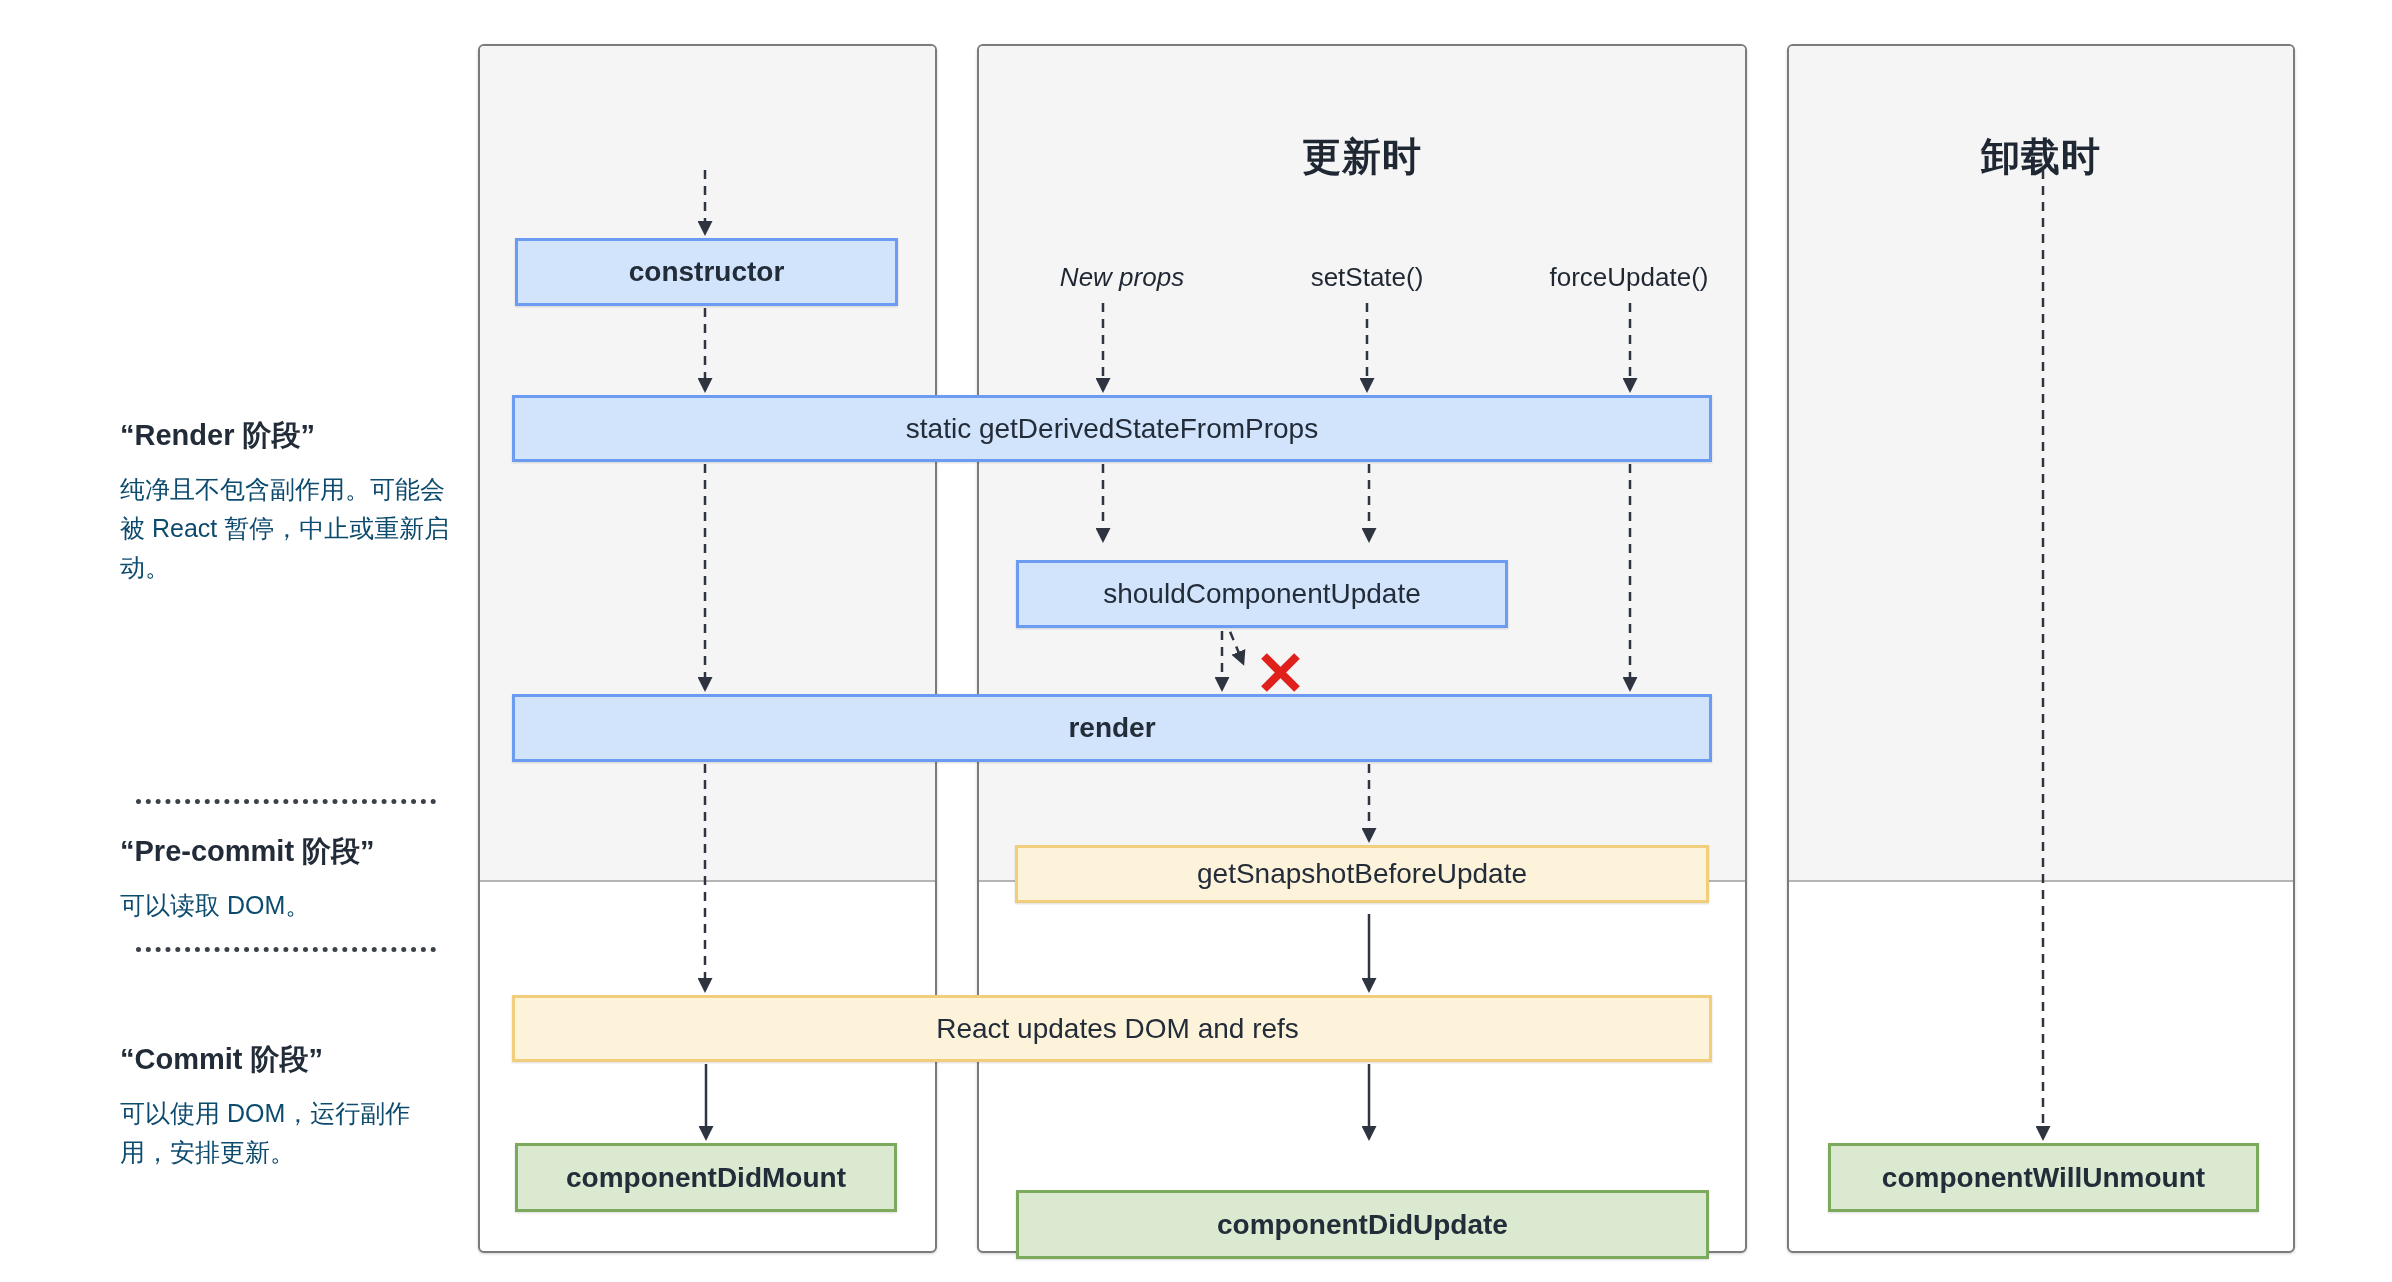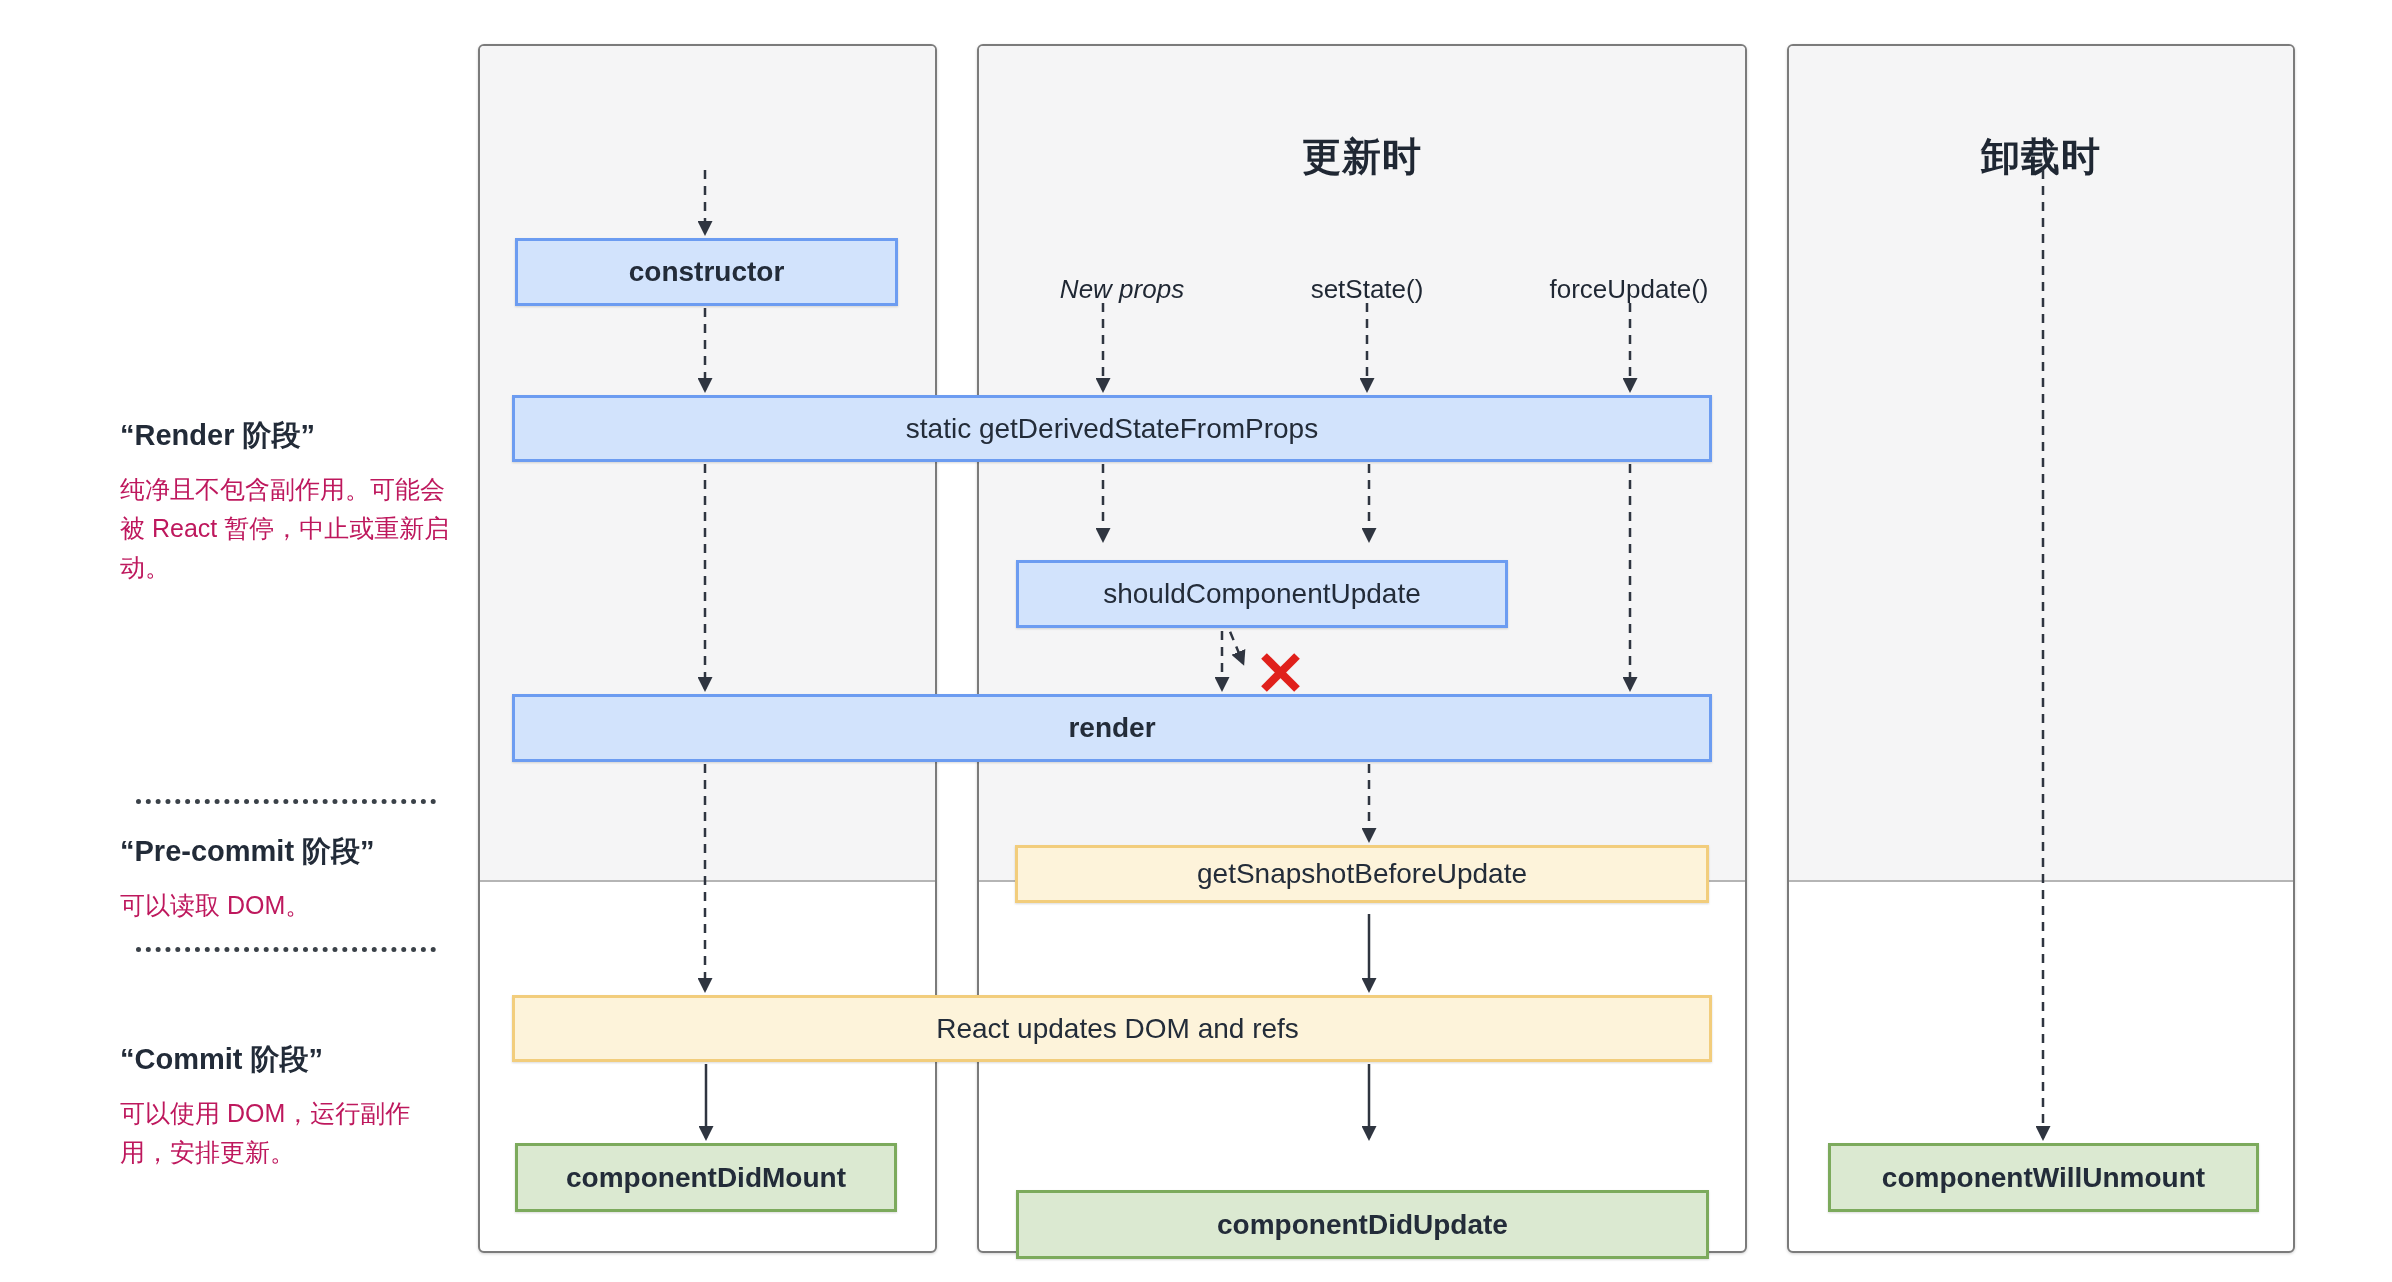--- a/index.html
+++ b/index.html
@@ -23,31 +23,31 @@
          border-radius:4px 4px 0 0;}
   .panel .col-title{position:absolute; top:84px; left:0; width:100%; text-align:center;
          font-size:39px; font-weight:600; color:#1f2733; letter-spacing:1px;}
   #panel-mounting{left:478px; width:459px;}
   #panel-updating{left:977px; width:770px;}
   #panel-unmounting{left:1787px; width:508px;}
 
   
   .ann{position:absolute; width:330px; left:120px; }
   .ann h3{font-size:29px; font-weight:700; color:#222b38; margin-bottom:14px;}
-  .ann p{font-size:25px; line-height:39px; color:#be185d;}
+  .ann p{font-size:25px; line-height:39px; color:#0c4a6e;}
   #ann-render{top:416px;}
   #ann-precommit{top:832px;}
   #ann-commit{top:1040px;}
   .dotted-divider{position:absolute; left:136px; width:300px; height:0;
          border-top:5px dotted #3a4148;}
   #divider-1{top:799px;}
   #divider-2{top:947px;}
 
   
-  .trigger{position:absolute; top:274px; transform:translateX(-50%); font-size:26px;
+  .trigger{position:absolute; top:262px; transform:translateX(-50%); font-size:26px;
          color:#1f2733; white-space:nowrap;}
   .trigger.italic{font-style:italic;}
   #trigger-newprops{left:1122px;}
   #trigger-setstate{left:1367px;}
   #trigger-forceupdate{left:1629px;}
 
   
   .box{position:absolute; display:flex; align-items:center; justify-content:center;
        border-radius:0; font-size:28px; color:var(--ink);
        box-shadow:0 1px 2px rgba(0,0,0,.15); cursor:pointer; white-space:nowrap;}

